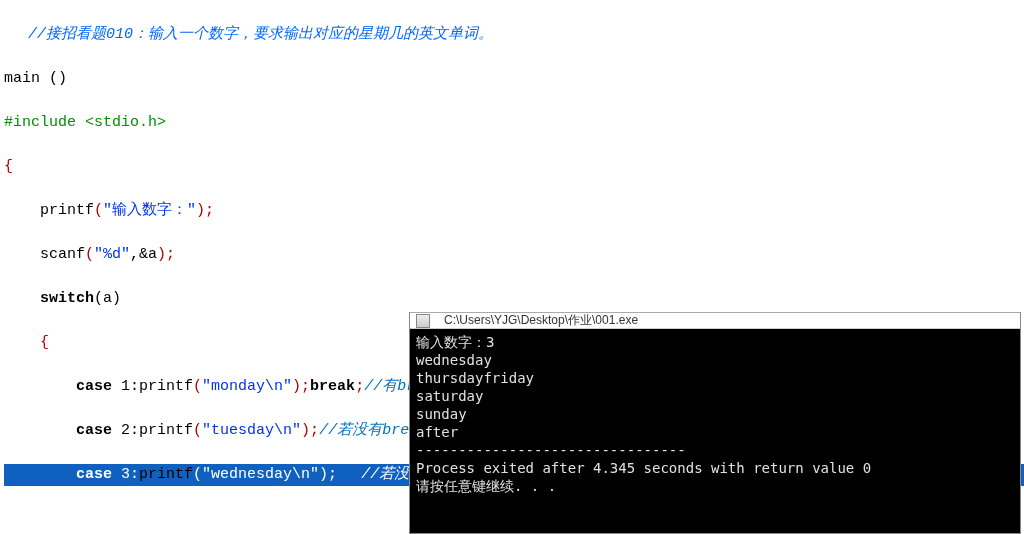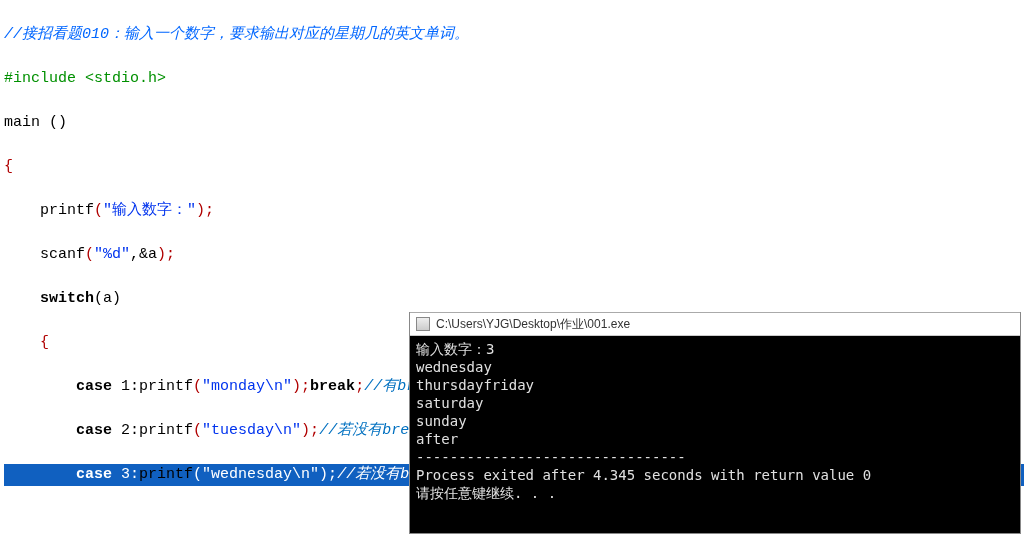--- a/index.html
+++ b/index.html
@@ -12,21 +12,21 @@
       position: relative;
       overflow: hidden;
     }
     .editor {
       padding: 2px 0 0 4px;
       line-height: 22px;
       white-space: pre;
     }
     .line { display: block; }
     .line.highlighted { background: #1060c0; color: #fff; }
-    .cm-i { color: #0066ff; font-style: italic; }
+    .cm-i { color: #0066ff; font-style: italic; margin-left: 24px; }
     .cm { color: #0070c0; font-style: italic; }
     .pp { color: #009000; }
     .kw { font-weight: bold; color: #000; }
     .fn { color: #000; }
     .str { color: #0033ee; }
     .pn { color: #b00000; }
     .txt { color: #000; }
     .highlighted .cm-i { color: #fff; font-style: italic; }
     .highlighted .kw { color: #fff; font-weight: bold; }
     .highlighted .str { color: #fff; }
@@ -36,30 +36,31 @@
       position: absolute;
       left: 409px;
       top: 312px;
       width: 612px;
       height: 222px;
       background: #000;
       border: 1px solid #888;
       border-top: none;
     }
     .title-bar {
-      height: 24px;
+      height: 17px;
       background: #fff;
       border-top: 1px solid #aaa;
       border-bottom: 1px solid #ccc;
       display: flex;
       align-items: center;
       padding: 1px 6px;
       font-family: 'Segoe UI', sans-serif;
       font-size: 12px;
       color: #333;
+      gap: 8px;
     }
     .title-icon {
       width: 14px;
       height: 14px;
       border: 1px solid #888;
       margin-right: 6px;
       background: linear-gradient(#eee,#ccc);
     }
     .console-body {
       padding: 4px 6px;
@@ -76,22 +77,22 @@
       color: #555;
       font-family: Consolas, monospace;
       font-size: 14px;
     }
   </style>
 </head>
 <body>
 
 <div class="editor">
 <span class="line"><span class="cm-i">//接招看题010：输入一个数字，要求输出对应的星期几的英文单词。</span></span>
+<span class="line"><span class="txt">main ()</span></span>
 <span class="line"><span class="pp">#include &lt;stdio.h&gt;</span></span>
-<span class="line"><span class="txt">main ()</span></span>
 <span class="line"><span class="pn">{</span></span>
 <span class="line">    <span class="fn">printf</span><span class="pn">(</span><span class="str">"输入数字："</span><span class="pn">);</span></span>
 <span class="line">    <span class="fn">scanf</span><span class="pn">(</span><span class="str">"%d"</span><span class="txt">,&amp;a</span><span class="pn">);</span></span>
 <span class="line">    <span class="kw">switch</span><span class="txt">(a)</span></span>
 <span class="line">    <span class="pn">{</span></span>
 <span class="line">        <span class="kw">case</span><span class="txt"> 1:</span><span class="fn">printf</span><span class="pn">(</span><span class="str">"monday\n"</span><span class="pn">);</span><span class="kw">break</span><span class="pn">;</span><span class="cm">//有break ,直接跳出switch</span></span>
 <span class="line">        <span class="kw">case</span><span class="txt"> 2:</span><span class="fn">printf</span><span class="pn">(</span><span class="str">"tuesday\n"</span><span class="pn">);</span><span class="cm">//若没有break语句，则就会从匹配的标签开始执行到switch末</span></span>
 <span class="line highlighted">        <span class="kw">case</span><span class="txt"> 3:</span><span class="fn">printf</span><span class="pn">(</span><span class="str">"wednesday\n"</span><span class="pn">);</span><span class="cm-i">//若没有break语句，则就会从匹配的标签开始执行到switch</span></span>
 
 

